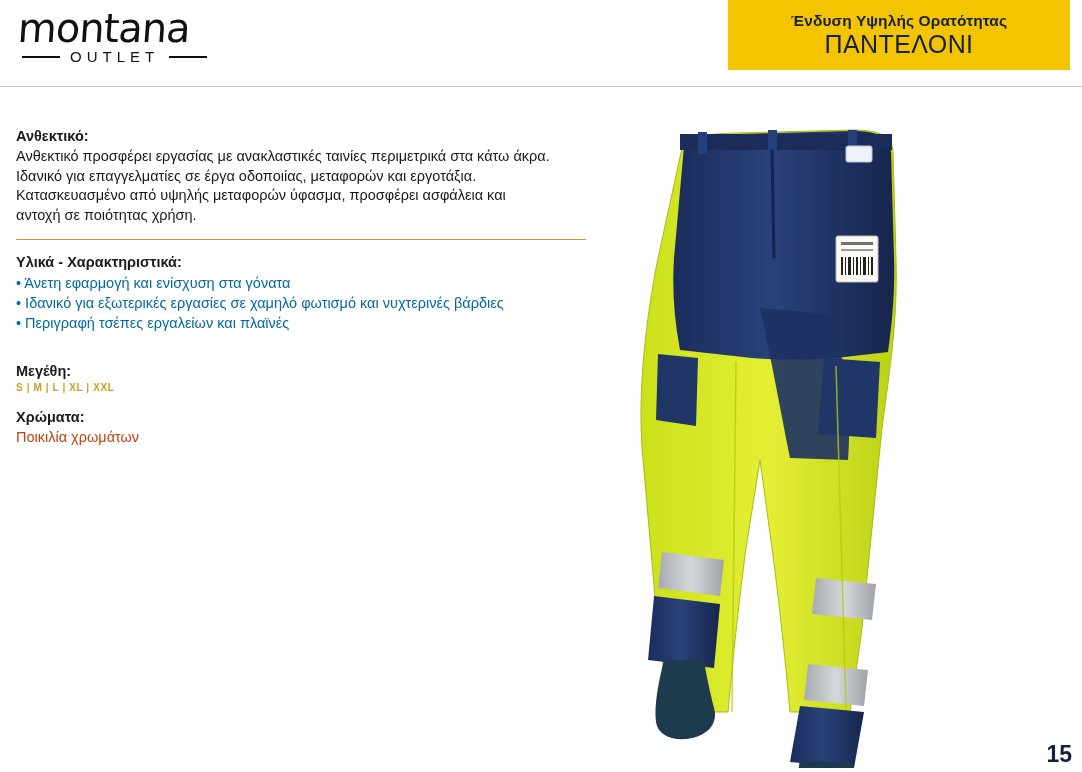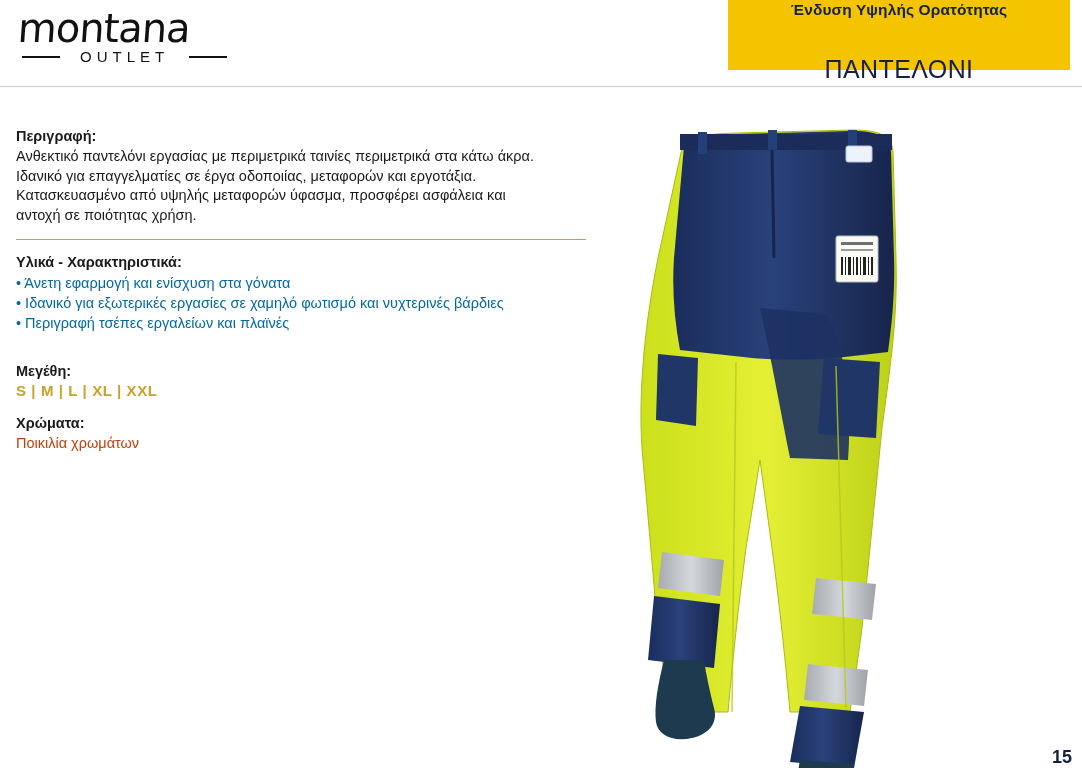--- a/index.html
+++ b/index.html
@@ -43,21 +43,21 @@
     font-size: 40px;
     font-weight: 400;
     letter-spacing: -1px;
     color: #111111;
     line-height: 44px;
     transform: skewX(-4deg);
   }
   .logo-sub {
     display: flex;
     align-items: center;
-    gap: 20px;
+    gap: 10px;
     margin-top: -2px;
     padding-left: 4px;
   }
   .logo-rule {
     height: 2px;
     background: #111111;
     flex: 0 0 auto;
   }
   .logo-rule.left { width: 38px; }
   .logo-rule.right { width: 38px; }
@@ -72,23 +72,22 @@
   .header-badge {
     position: absolute;
     right: 12px;
     top: 0;
     width: 342px;
     height: 70px;
     background: #f5c400;
     display: flex;
     flex-direction: column;
     align-items: center;
-    justify-content: flex-start;
+    justify-content: center;
     color: #16213f;
-    gap: 36px;
   }
   .badge-kicker {
     font-size: 15.5px;
     font-weight: bold;
     line-height: 19px;
     letter-spacing: 0.1px;
   }
   .badge-title {
     font-size: 25px;
     font-weight: normal;
@@ -141,21 +140,21 @@
   .bullets li {
     font-size: 14.5px;
     line-height: 20px;
     color: #0369a1;
   }
 
   .block-gap { height: 30px; }
   .block-gap-sm { height: 16px; }
 
   .sizes {
-    font-size: 15px;
+    font-size: 10px;
     font-weight: bold;
     color: #c9a227;
     letter-spacing: 0.6px;
     margin-top: 1px;
   }
 
   .colors-value {
     font-size: 14.5px;
     line-height: 19px;
     color: #c2410c;
@@ -167,21 +166,21 @@
     left: 640px;
     top: 108px;
     width: 430px;
     height: 660px;
   }
 
   .page-number {
     position: absolute;
     right: 10px;
     bottom: 4px;
-    font-size: 18px;
+    font-size: 23px;
     font-weight: bold;
     color: #16213f;
   }
 </style>
 </head>
 <body>
 
 <div class="page">
 
   <div class="header">
@@ -198,22 +197,22 @@
     <div class="header-badge">
       <div class="badge-kicker">Ένδυση Υψηλής Ορατότητας</div>
       <div class="badge-title">ΠΑΝΤΕΛΟΝΙ</div>
     </div>
 
     <div class="header-rule"></div>
   </div>
 
   <div class="content">
 
-    <div class="sec-title">Περιγραφή:</div>
-    <div class="desc-line">Ανθεκτικό παντελόνι εργασίας με περιμετρικά ταινίες περιμετρικά στα κάτω άκρα.</div>
+    <div class="sec-title">Ανθεκτικό:</div>
+    <div class="desc-line">Ανθεκτικό προσφέρει εργασίας με ανακλαστικές ταινίες περιμετρικά στα κάτω άκρα.</div>
     <div class="desc-line">Ιδανικό για επαγγελματίες σε έργα οδοποιίας, μεταφορών και εργοτάξια.</div>
     <div class="desc-line">Κατασκευασμένο από υψηλής μεταφορών ύφασμα, προσφέρει ασφάλεια και</div>
     <div class="desc-line">αντοχή σε ποιότητας χρήση.</div>
 
     <div class="divider"></div>
 
     <div class="sec-title">Υλικά - Χαρακτηριστικά:</div>
     <ul class="bullets">
       <li>• Άνετη εφαρμογή και ενίσχυση στα γόνατα</li>
       <li>• Ιδανικό για εξωτερικές εργασίες σε χαμηλό φωτισμό και νυχτερινές βάρδιες</li>

